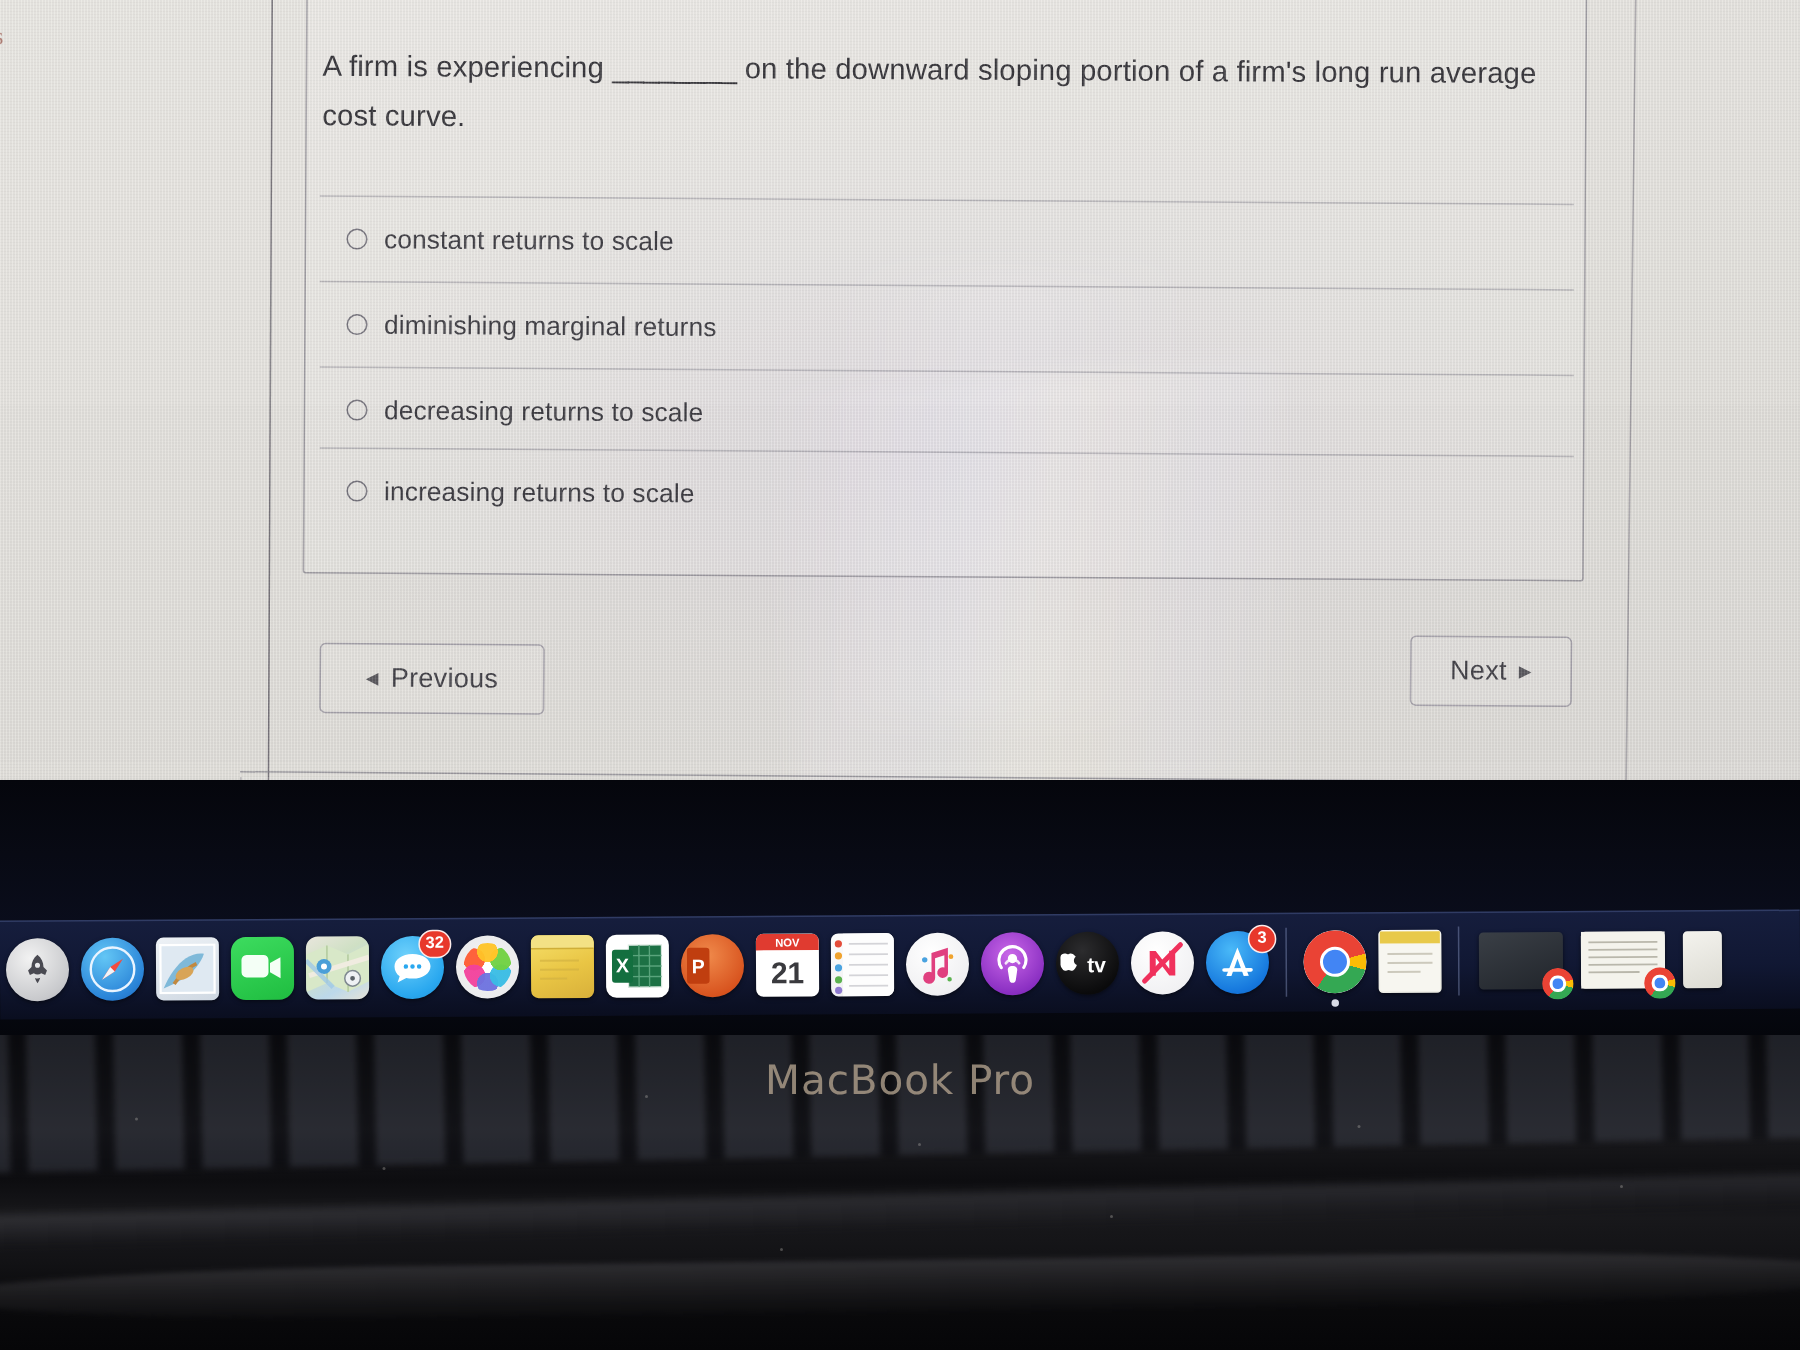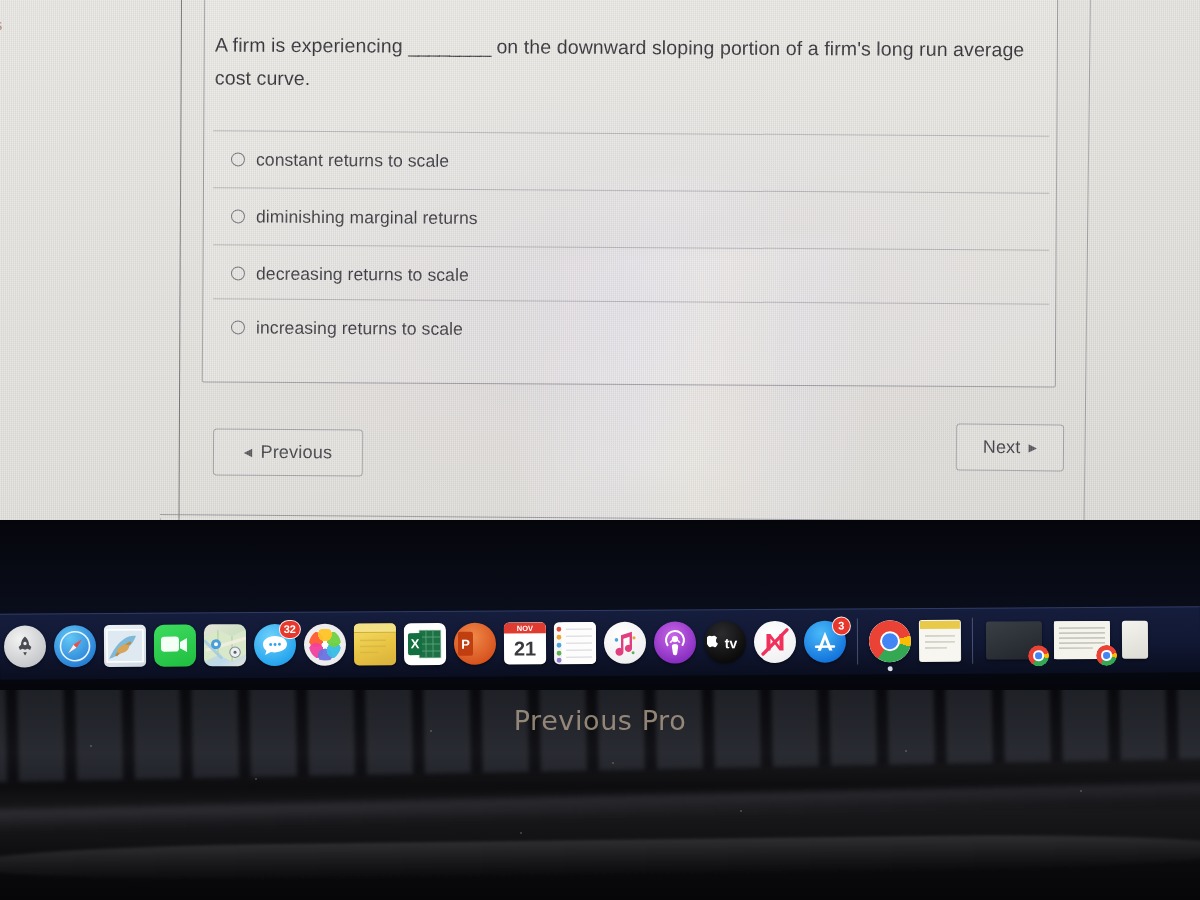--- a/index.html
+++ b/index.html
@@ -120,21 +120,20 @@
     display: flex; align-items: center; justify-content: center;
     font-size: 18px; color: #3b3a40; letter-spacing: .2px;
   }
   #previous-button {
     left: 213px; top: 429px; width: 150px; height: 47px;
     transform: rotate(0.45deg);
   }
   #next-button {
     left: 940px; top: 424px; width: 108px; height: 47px;
     transform: rotate(0.45deg);
-    margin-left: 16px;
   }
   .chev { font-size: 11px; opacity: .85; }
   #previous-button .chev { margin-right: 8px; }
   #next-button .chev { margin-left: 8px; }
 
   
   #page-bottom-rule {
     position: absolute; left: 160px; top: 514px; width: 945px; height: 1px;
     background: rgba(120,118,128,0.7);
     transform: rotate(0.45deg); transform-origin: left center;
@@ -592,15 +591,15 @@
     <span class="speck" style="left:90px;  top:55px;"></span>
     <span class="speck" style="left:255px; top:88px;"></span>
     <span class="speck" style="left:430px; top:40px;"></span>
     <span class="speck" style="left:612px; top:72px;"></span>
     <span class="speck" style="left:740px; top:120px;"></span>
     <span class="speck" style="left:905px; top:60px;"></span>
     <span class="speck" style="left:1080px;top:100px;"></span>
     <span class="speck" style="left:520px; top:142px;"></span>
   </div>
 
-  <div id="macbook-label">Previous Pro</div>
+  <div id="macbook-label">MacBook Pro</div>
 
 </div>
 
 </body></html>

